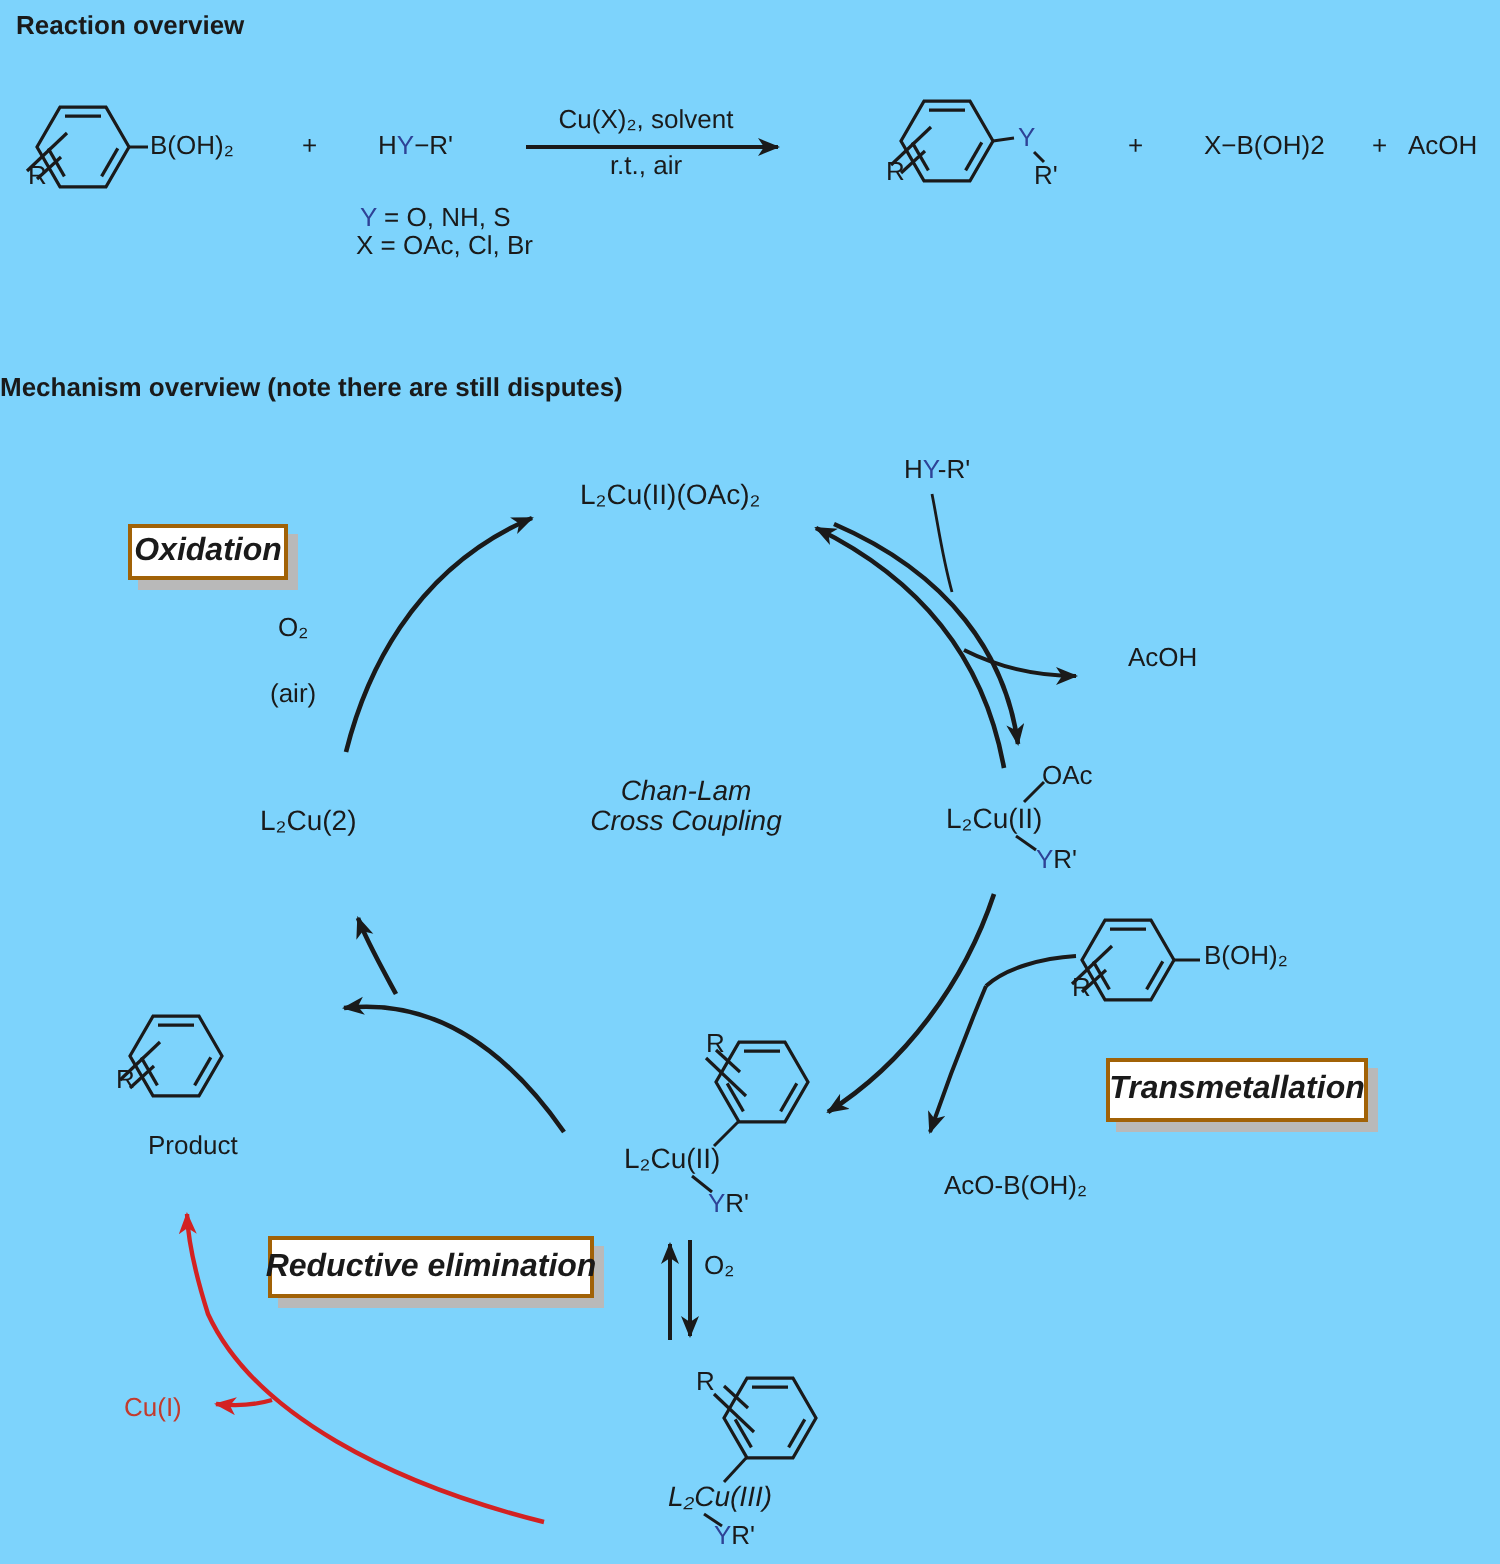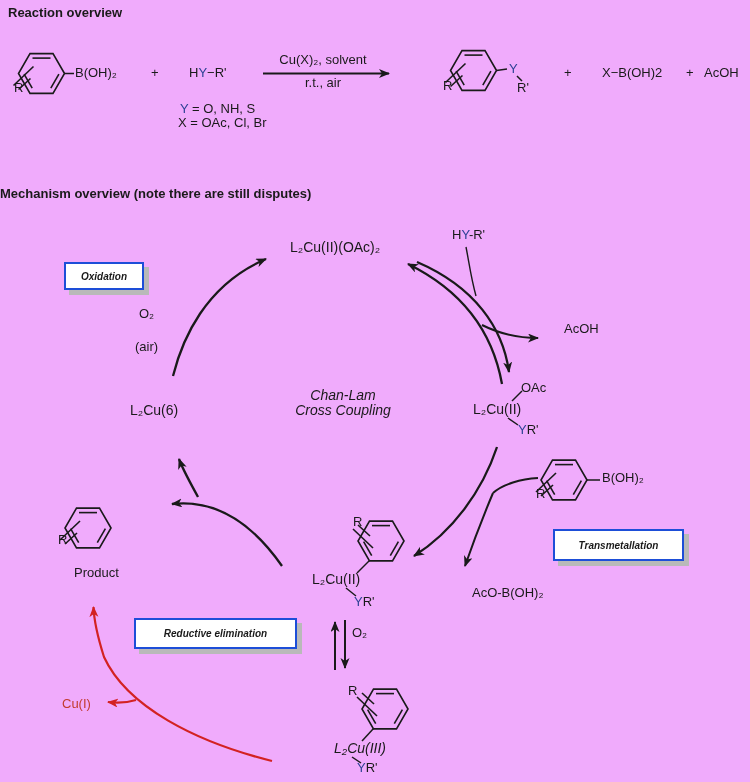--- a/index.html
+++ b/index.html
@@ -1,31 +1,31 @@
 <!DOCTYPE html>
 <html><head>
 <meta charset="utf-8">
 <style>
   html,body{margin:0;padding:0;background:#fff;}
   .stage{
-    position:relative;width:750px;height:782px;background:#f0abfc;overflow:hidden;
+    position:relative;width:750px;height:782px;background:#7dd3fc;overflow:hidden;
     font-family:"Liberation Sans","DejaVu Sans",sans-serif;color:#1a1a1a;
   }
   .stage svg{position:absolute;left:0;top:0;z-index:1;}
   .lbl{position:absolute;z-index:2;font-size:13px;line-height:1.12;white-space:nowrap;}
   .f135{font-size:14px;}
   .bold{font-weight:bold;}
   .ital{font-style:italic;font-weight:normal;}
   .blue{color:#2e4296;}
   .redtx{color:#c23b2e;}
   .ctr{text-align:center;}
   .stepbox{
-    position:absolute;z-index:2;background:#fff;border:2px solid #1d4ed8;
+    position:absolute;z-index:2;background:#fff;border:2px solid #a16207;
     box-shadow:5px 5px 0 0 #b9b9b9;display:flex;align-items:center;justify-content:center;
-    font-style:italic;font-weight:bold;font-size:10px;white-space:nowrap;
+    font-style:italic;font-weight:bold;font-size:16px;white-space:nowrap;
   }
 </style>
 </head>
 <body>
 
 <div class="stage">
 
   <svg width="750" height="782" viewBox="0 0 750 782">
     <defs>
       <g id="benz" stroke="#1a1a1a" stroke-width="1.6" fill="none">
@@ -141,21 +141,21 @@
   <div class="lbl bold" style="left:0;top:187px;text-align:right;">Mechanism overview (note there are still disputes)</div>
 
   <div class="stepbox" style="left:64px;top:262px;width:76px;height:24px;">Oxidation</div>
   <div class="stepbox" style="left:531px;top:529px;width:127px;height:28px;margin-left:22px;">Transmetallation</div>
   <div class="stepbox" style="left:134px;top:618px;width:159px;height:27px;">Reductive elimination</div>
 
   <div class="lbl f135" style="left:290px;top:240px;">L₂Cu(II)(OAc)₂</div>
   <div class="lbl" style="left:452px;top:228px;"><span>H</span><span class="blue">Y</span><span>-R'</span></div>
   <div class="lbl" style="left:139px;top:307px;">O₂</div>
   <div class="lbl" style="left:135px;top:340px;">(air)</div>
-  <div class="lbl f135" style="left:130px;top:403px;">L₂Cu(6)</div>
+  <div class="lbl f135" style="left:130px;top:403px;">L₂Cu(2)</div>
   <div class="lbl ital ctr f135" style="left:273px;top:388px;width:140px;">Chan-Lam</div>
   <div class="lbl ital ctr f135" style="left:273px;top:403px;width:140px;">Cross Coupling</div>
   <div class="lbl" style="left:564px;top:322px;">AcOH</div>
 
   <div class="lbl" style="left:521px;top:381px;">OAc</div>
   <div class="lbl f135" style="left:473px;top:402px;">L₂Cu(II)</div>
   <div class="lbl" style="left:518px;top:423px;"><span class="blue">Y</span><span>R'</span></div>
 
   <div class="lbl" style="left:602px;top:471px;">B(OH)₂</div>
   <div class="lbl" style="left:536px;top:487px;">R</div>

